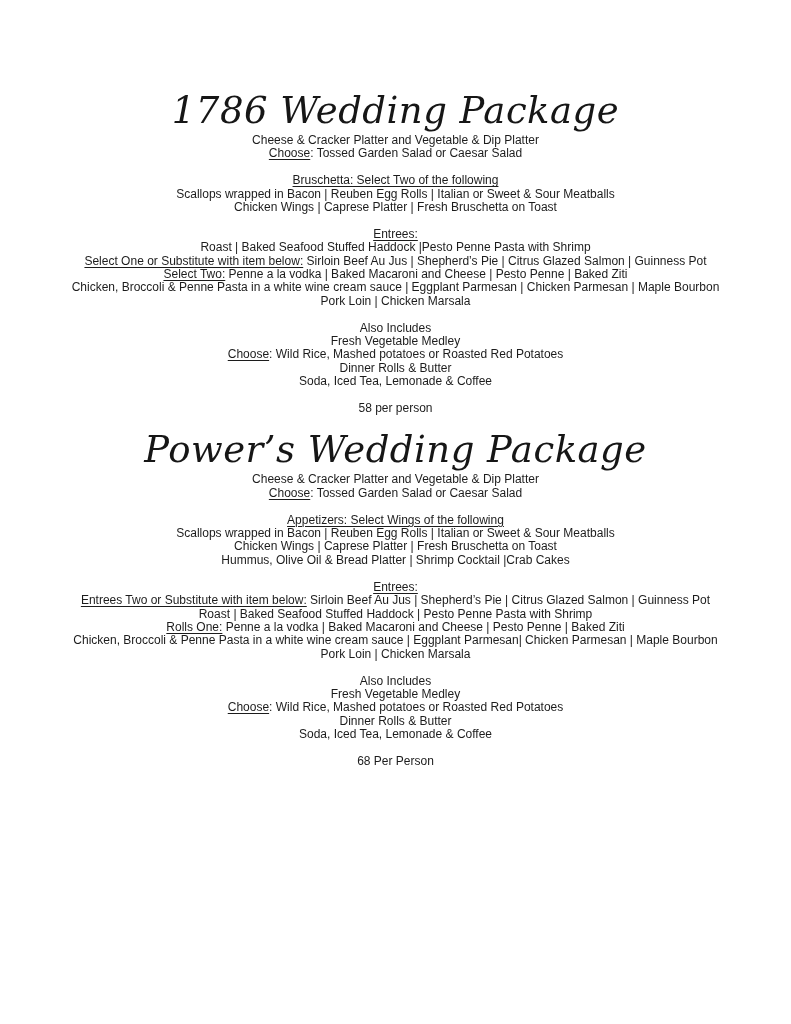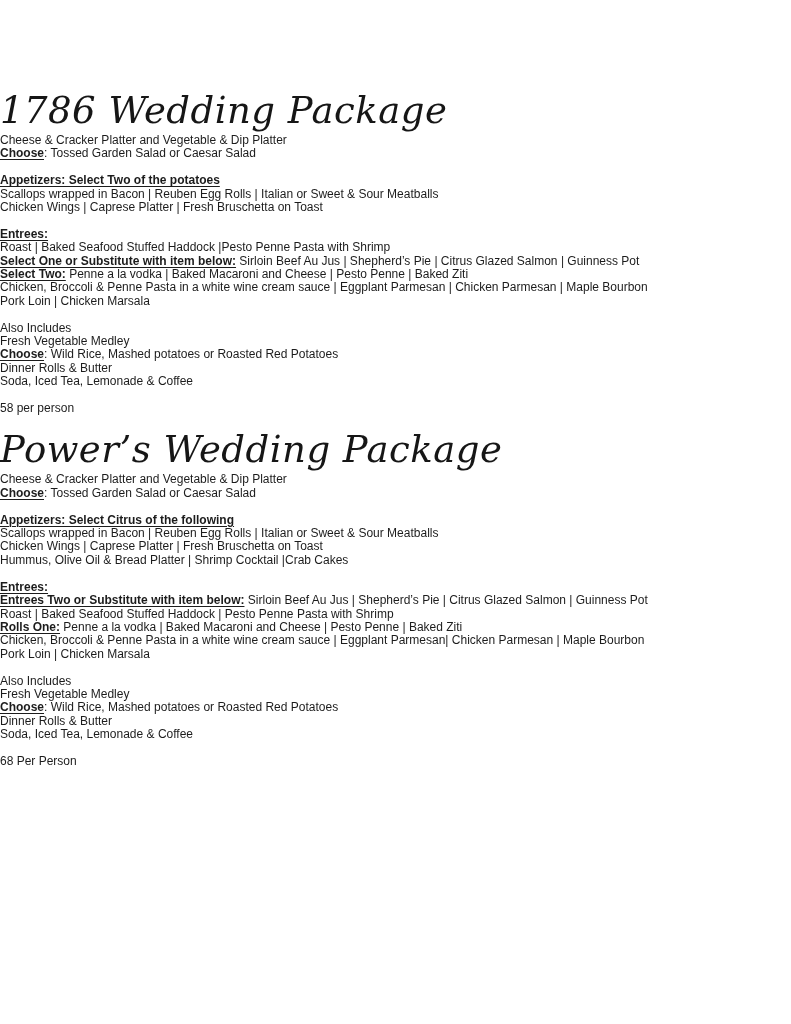--- a/index.html
+++ b/index.html
@@ -6,53 +6,54 @@
   html, body { background: #ffffff; }
   .page {
     width: 791px;
     height: 1024px;
     margin: 0 auto;
     background: #ffffff;
     color: #1c1c1c;
     font-family: "Liberation Sans", sans-serif;
     font-size: 12px;
     line-height: 13.4px;
+    text-align: center;
     padding-top: 88px;
     overflow: hidden;
   }
   .title {
     font-family: "DejaVu Serif", serif;
     font-style: italic;
     font-weight: normal;
     font-size: 37px;
     line-height: 46px;
     letter-spacing: 0.5px;
     color: #161616;
   }
   .package-powers .title { margin-top: 12px; }
   .line { }
   .heading, .label {
-    font-weight: bold;
+    font-weight: normal;
     text-decoration: underline;
     text-underline-offset: 2px;
     text-decoration-thickness: 1px;
   }
   .spacer { height: 13.4px; }
 </style>
 </head>
 <body>
 
 <div class="page">
 
   <section class="package package-1786">
     <div class="title">1786 Wedding Package</div>
     <div class="line">Cheese &amp; Cracker Platter and Vegetable &amp; Dip Platter</div>
     <div class="line"><span class="label">Choose</span><span>: Tossed Garden Salad or Caesar Salad</span></div>
     <div class="spacer"></div>
-    <div class="line heading">Appetizers: Select Two of the potatoes</div>
+    <div class="line heading">Bruschetta: Select Two of the following</div>
     <div class="line">Scallops wrapped in Bacon | Reuben Egg Rolls | Italian or Sweet &amp; Sour Meatballs</div>
     <div class="line">Chicken Wings | Caprese Platter | Fresh Bruschetta on Toast</div>
     <div class="spacer"></div>
     <div class="line heading">Entrees:</div>
     <div class="line">Roast | Baked Seafood Stuffed Haddock |Pesto Penne Pasta with Shrimp</div>
     <div class="line"><span class="label">Select One or Substitute with item below:</span><span> Sirloin Beef Au Jus | Shepherd’s Pie | Citrus Glazed Salmon | Guinness Pot</span></div>
     <div class="line"><span class="label">Select Two:</span><span> Penne a la vodka | Baked Macaroni and Cheese | Pesto Penne | Baked Ziti</span></div>
     <div class="line">Chicken, Broccoli &amp; Penne Pasta in a white wine cream sauce | Eggplant Parmesan | Chicken Parmesan | Maple Bourbon</div>
     <div class="line">Pork Loin | Chicken Marsala</div>
     <div class="spacer"></div>
@@ -63,21 +64,21 @@
     <div class="line">Soda, Iced Tea, Lemonade &amp; Coffee</div>
     <div class="spacer"></div>
     <div class="line">58 per person</div>
   </section>
 
   <section class="package package-powers">
     <div class="title">Power’s Wedding Package</div>
     <div class="line">Cheese &amp; Cracker Platter and Vegetable &amp; Dip Platter</div>
     <div class="line"><span class="label">Choose</span><span>: Tossed Garden Salad or Caesar Salad</span></div>
     <div class="spacer"></div>
-    <div class="line heading">Appetizers: Select Citrus of the following</div>
+    <div class="line heading">Appetizers: Select Wings of the following</div>
     <div class="line">Scallops wrapped in Bacon | Reuben Egg Rolls | Italian or Sweet &amp; Sour Meatballs</div>
     <div class="line">Chicken Wings | Caprese Platter | Fresh Bruschetta on Toast</div>
     <div class="line">Hummus, Olive Oil &amp; Bread Platter | Shrimp Cocktail |Crab Cakes</div>
     <div class="spacer"></div>
     <div class="line heading">Entrees:</div>
     <div class="line"><span class="label">Entrees Two or Substitute with item below:</span><span> Sirloin Beef Au Jus | Shepherd’s Pie | Citrus Glazed Salmon | Guinness Pot</span></div>
     <div class="line">Roast | Baked Seafood Stuffed Haddock | Pesto Penne Pasta with Shrimp</div>
     <div class="line"><span class="label">Rolls One:</span><span> Penne a la vodka | Baked Macaroni and Cheese | Pesto Penne | Baked Ziti</span></div>
     <div class="line">Chicken, Broccoli &amp; Penne Pasta in a white wine cream sauce | Eggplant Parmesan| Chicken Parmesan | Maple Bourbon</div>
     <div class="line">Pork Loin | Chicken Marsala</div>

